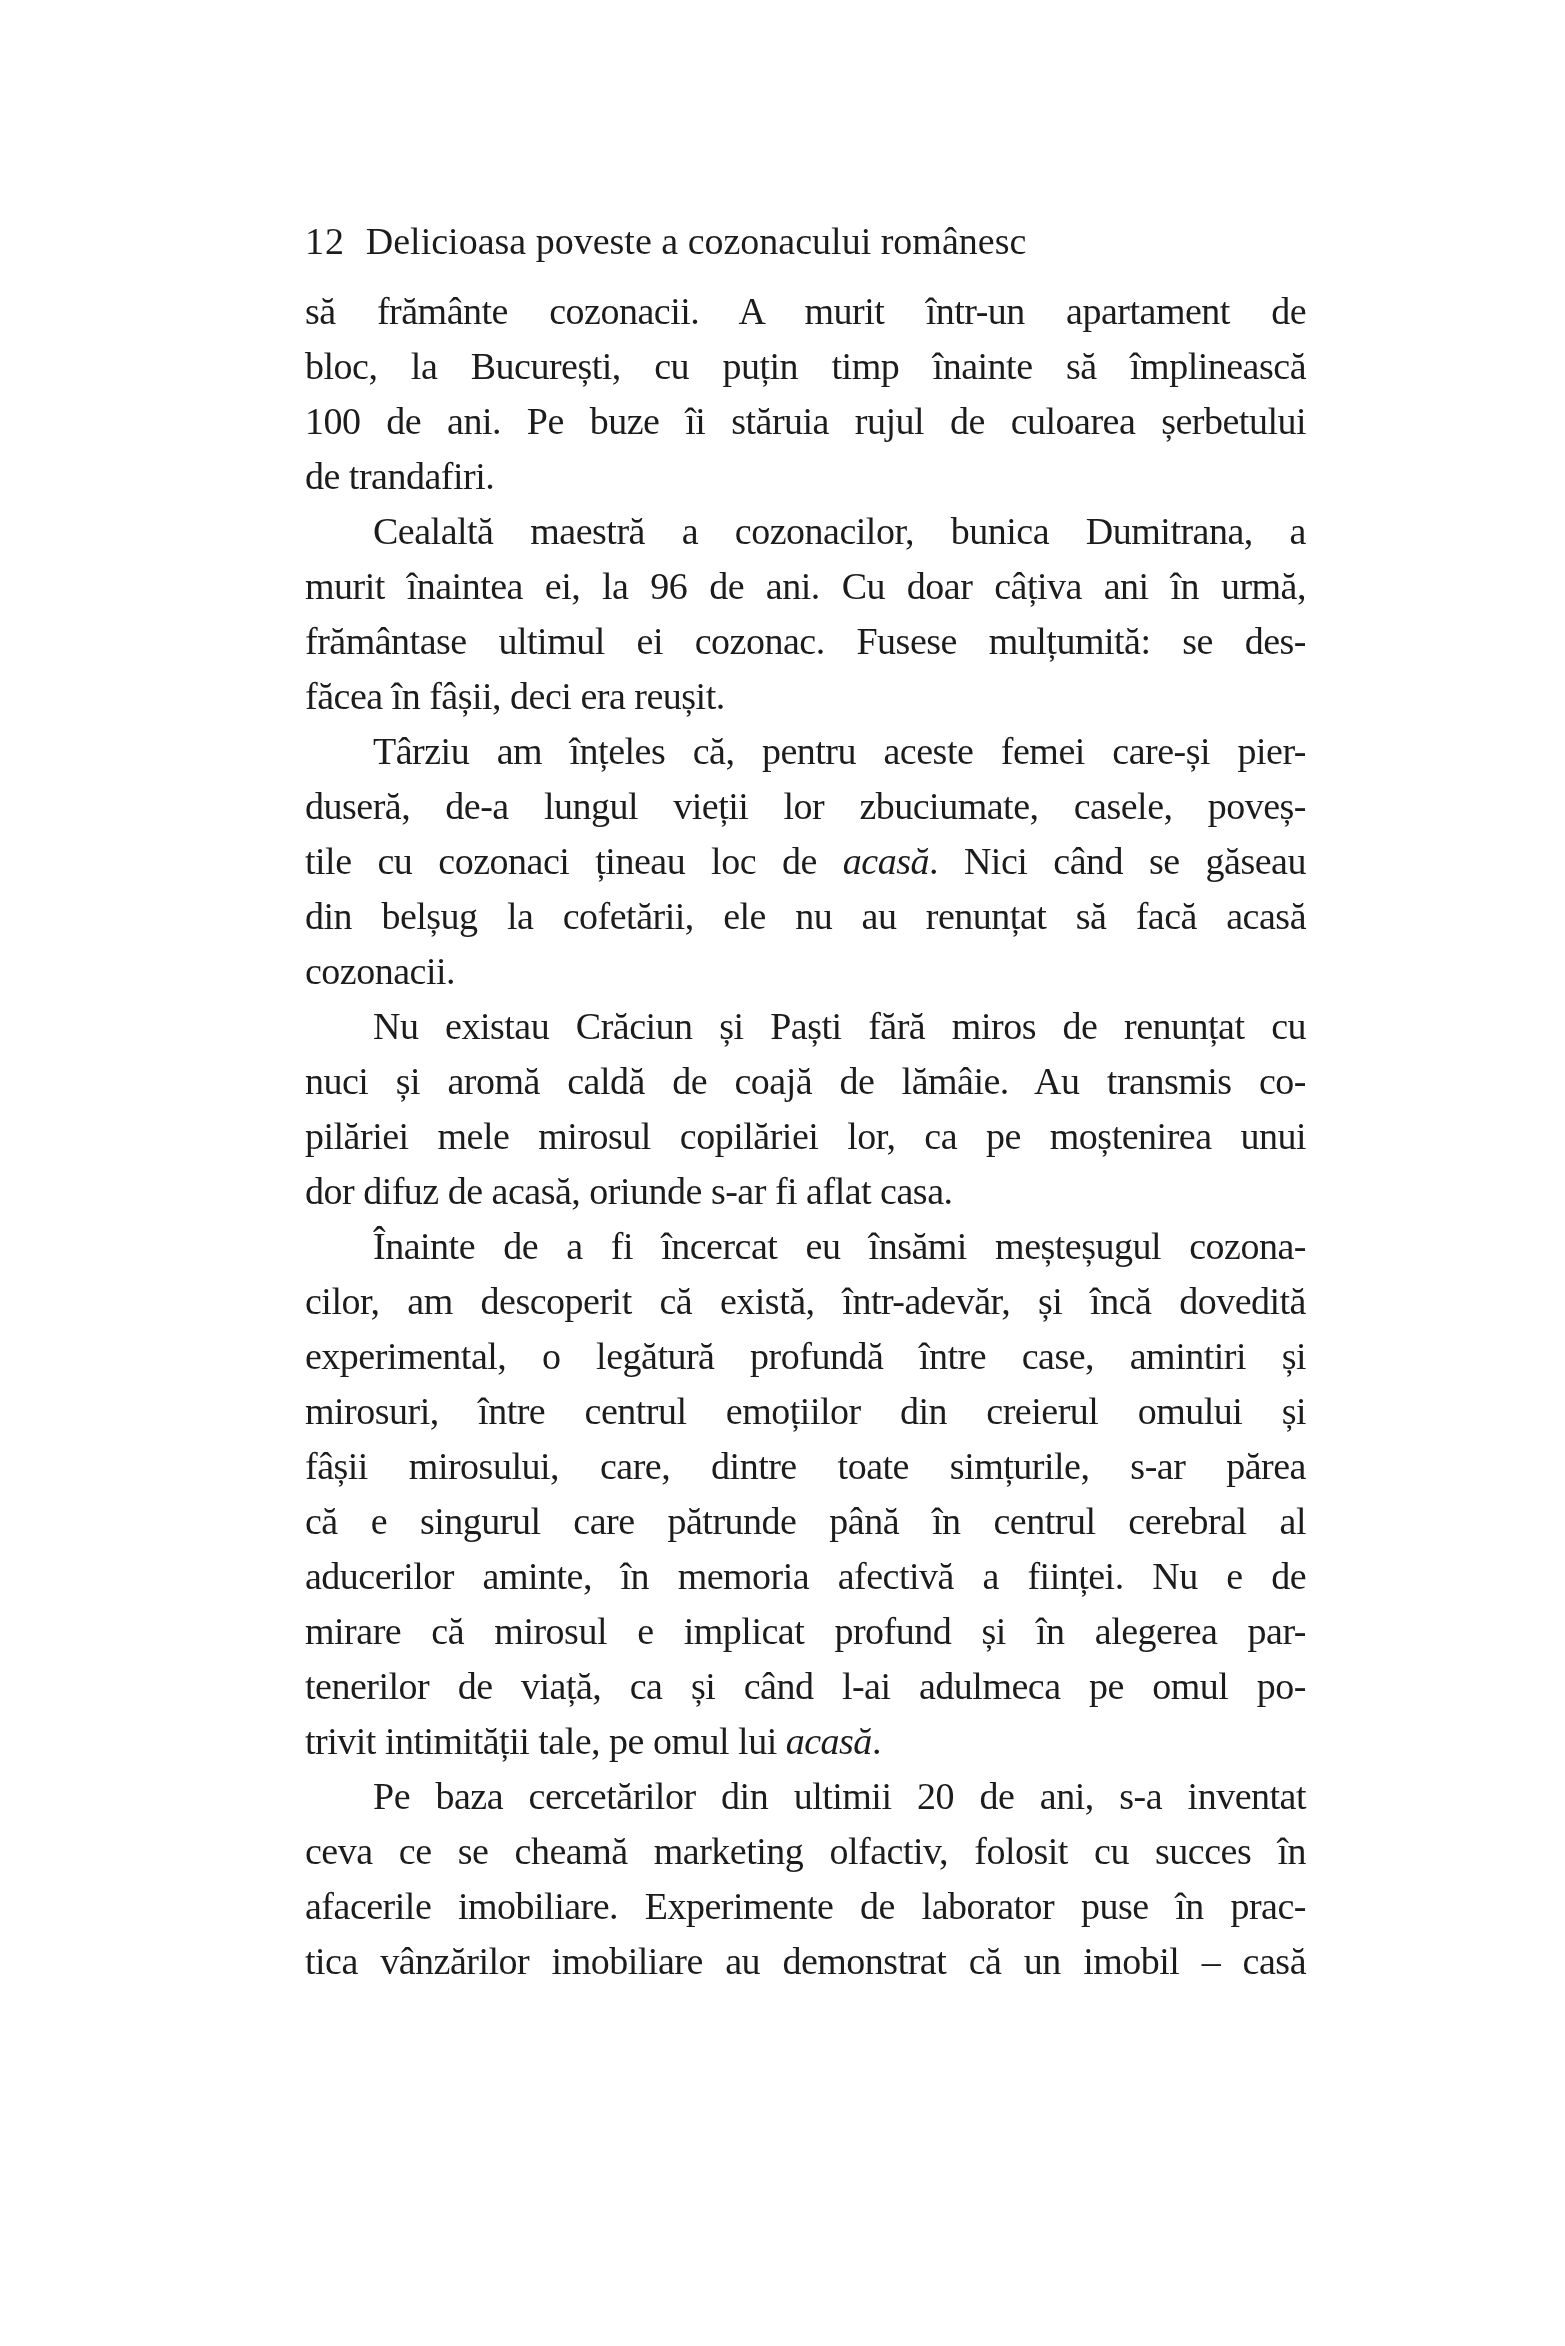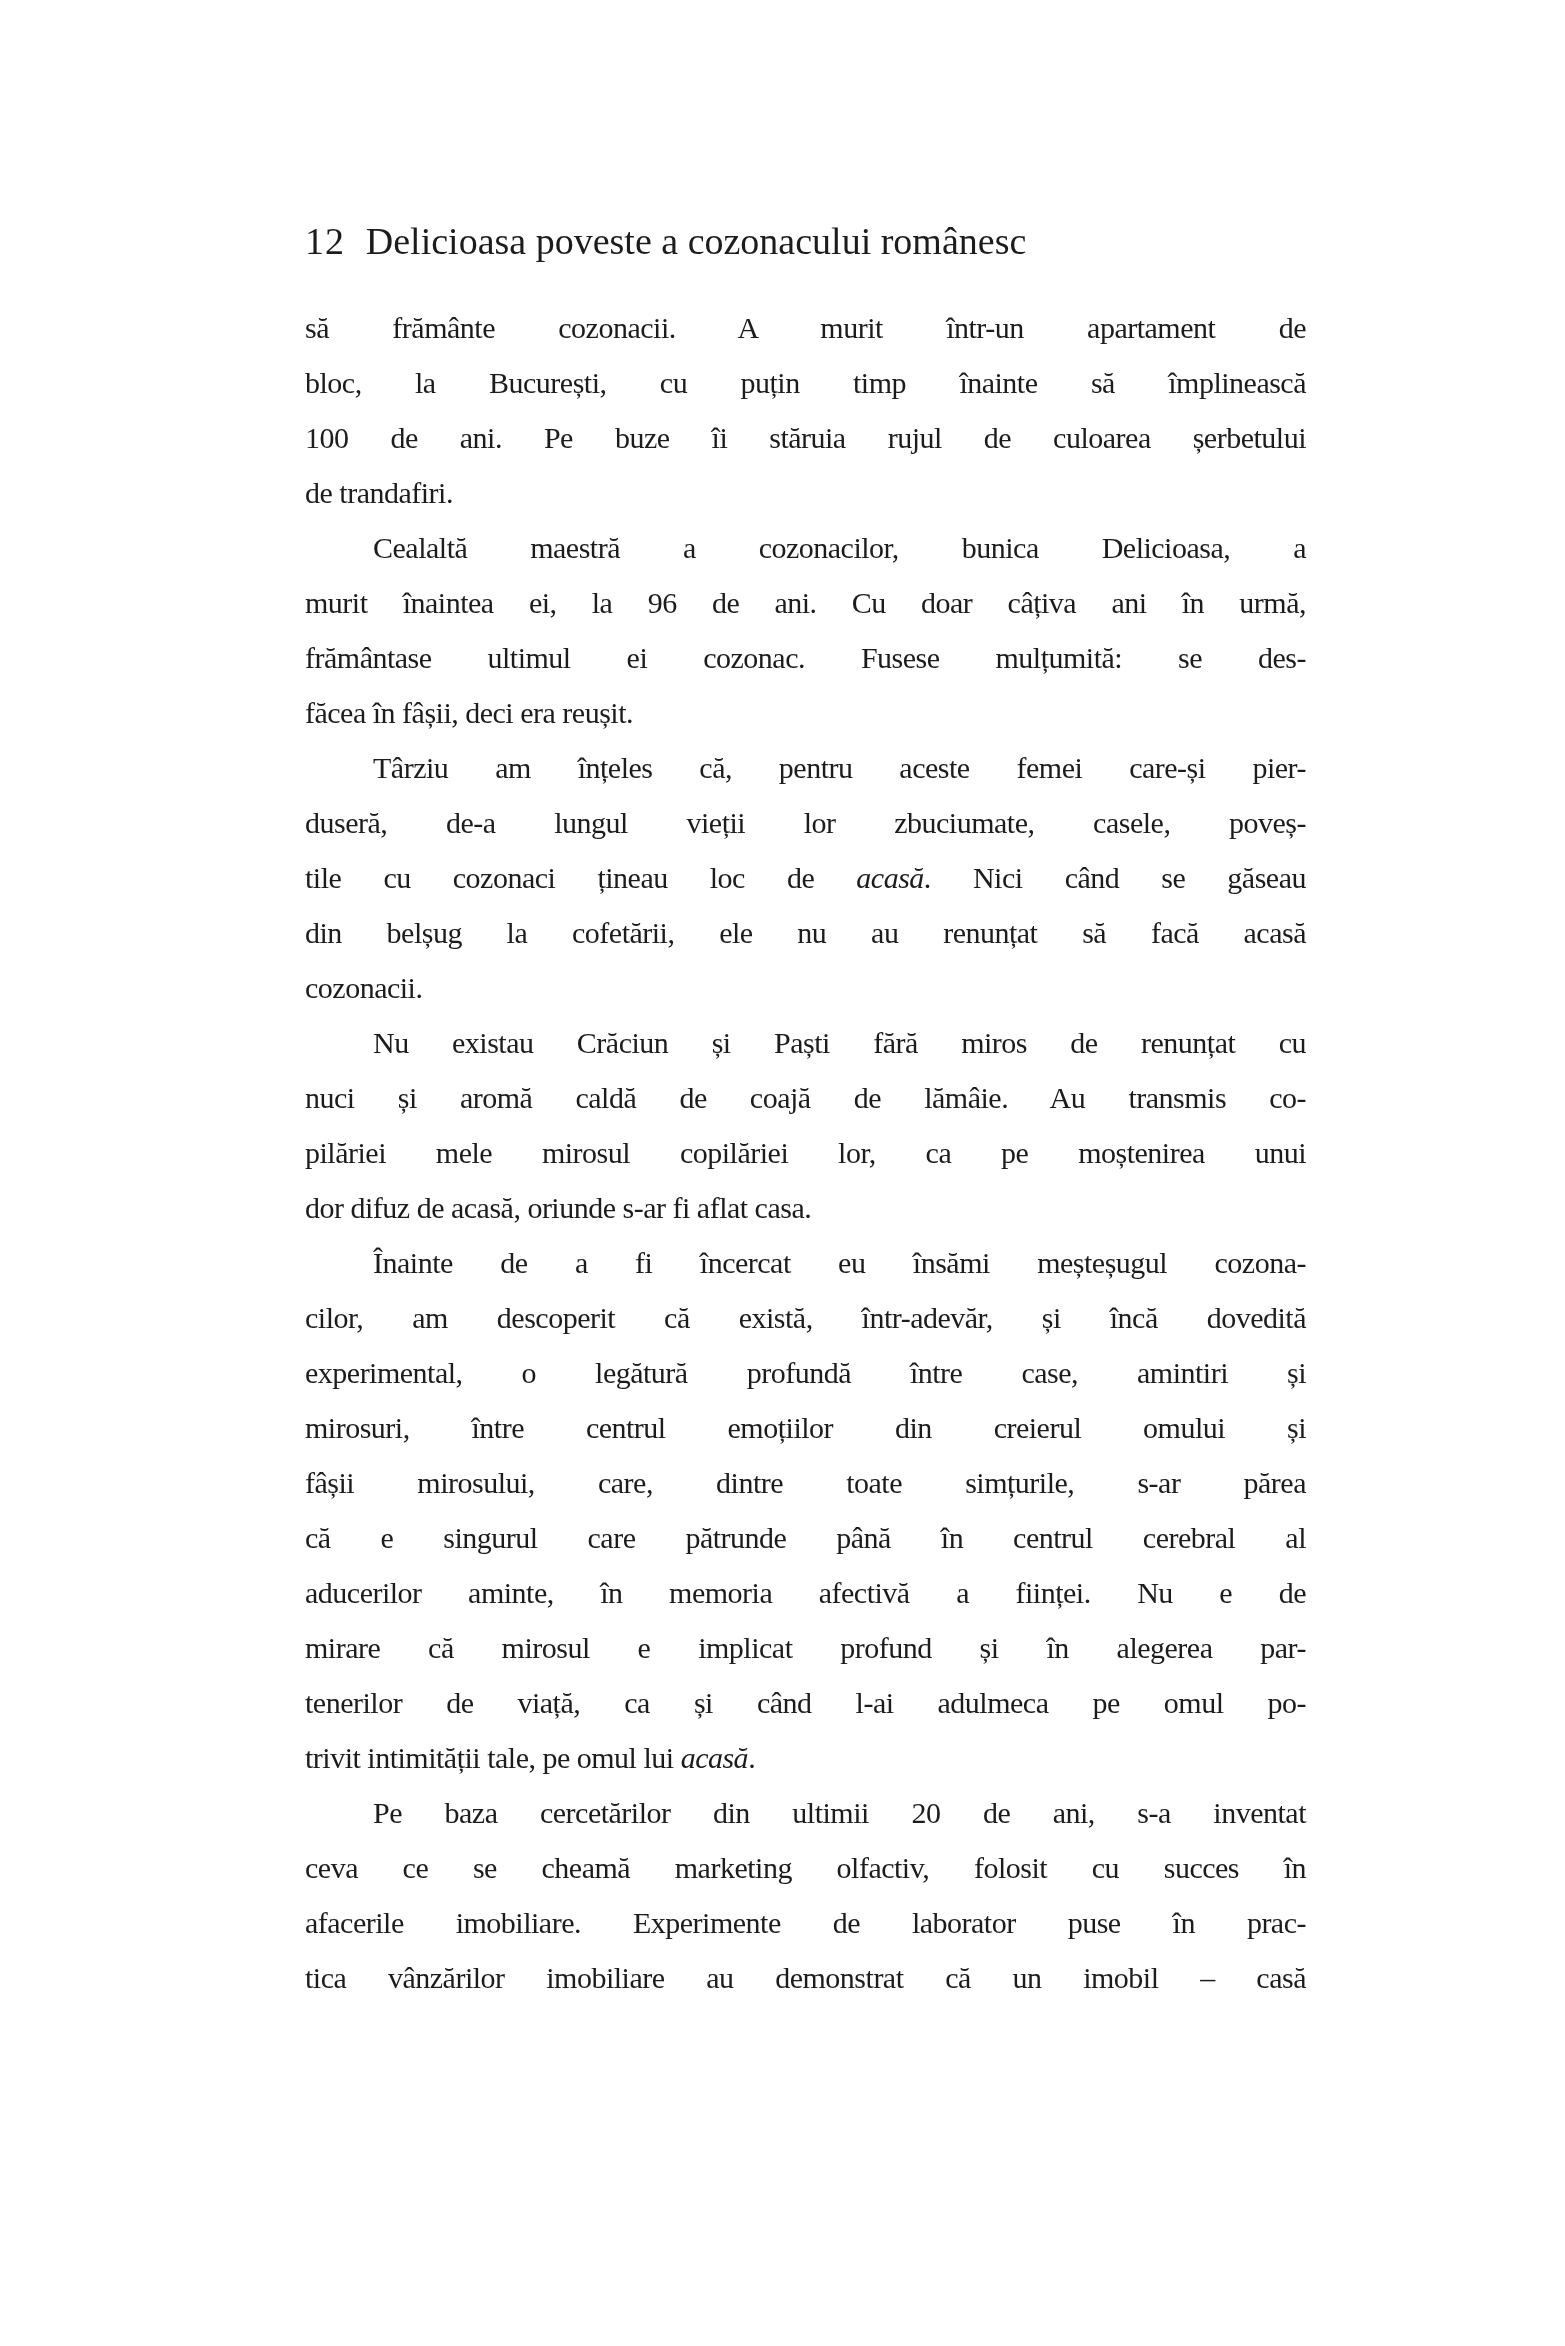--- a/index.html
+++ b/index.html
@@ -31,24 +31,24 @@
     white-space: nowrap;
   }
   .pagenum {
     letter-spacing: 0.9px;
   }
   .running-title {
     margin-left: 21px;
   }
   .text-block {
     position: absolute;
-    top: 300px;
+    top: 284px;
     left: 305px;
     width: 1001px;
-    font-size: 30px;
+    font-size: 38px;
     letter-spacing: -0.5px;
   }
   .line {
     height: 55px;
     line-height: 55px;
     text-align: justify;
     text-align-last: justify;
     white-space: nowrap;
   }
   .line.unjust {
@@ -67,21 +67,21 @@
 
 <div class="page">
   <header class="running-head">
     <span class="pagenum">12</span><span class="running-title">Delicioasa poveste a cozonacului românesc</span>
   </header>
   <main class="text-block">
       <div class="line"><span class="seg">să frământe cozonacii. A murit într-un apartament de</span></div>
       <div class="line"><span class="seg">bloc, la București, cu puțin timp înainte să împlinească</span></div>
       <div class="line"><span class="seg">100 de ani. Pe buze îi stăruia rujul de culoarea șerbetului</span></div>
       <div class="line unjust"><span class="seg">de trandafiri.</span></div>
-      <div class="line indent"><span class="seg">Cealaltă maestră a cozonacilor, bunica Delicioasa, a</span></div>
+      <div class="line indent"><span class="seg">Cealaltă maestră a cozonacilor, bunica Dumitrana, a</span></div>
       <div class="line"><span class="seg">murit înaintea ei, la 96 de ani. Cu doar câțiva ani în urmă,</span></div>
       <div class="line"><span class="seg">frământase ultimul ei cozonac. Fusese mulțumită: se des-</span></div>
       <div class="line unjust"><span class="seg">făcea în fâșii, deci era reușit.</span></div>
       <div class="line indent"><span class="seg">Târziu am înțeles că, pentru aceste femei care-și pier-</span></div>
       <div class="line"><span class="seg">duseră, de-a lungul vieții lor zbuciumate, casele, poveș-</span></div>
       <div class="line"><span class="seg">tile cu cozonaci țineau loc de </span><span class="seg italic">acasă</span><span class="seg">. Nici când se găseau</span></div>
       <div class="line"><span class="seg">din belșug la cofetării, ele nu au renunțat să facă acasă</span></div>
       <div class="line unjust"><span class="seg">cozonacii.</span></div>
       <div class="line indent"><span class="seg">Nu existau Crăciun și Paști fără miros de renunțat cu</span></div>
       <div class="line"><span class="seg">nuci și aromă caldă de coajă de lămâie. Au transmis co-</span></div>

